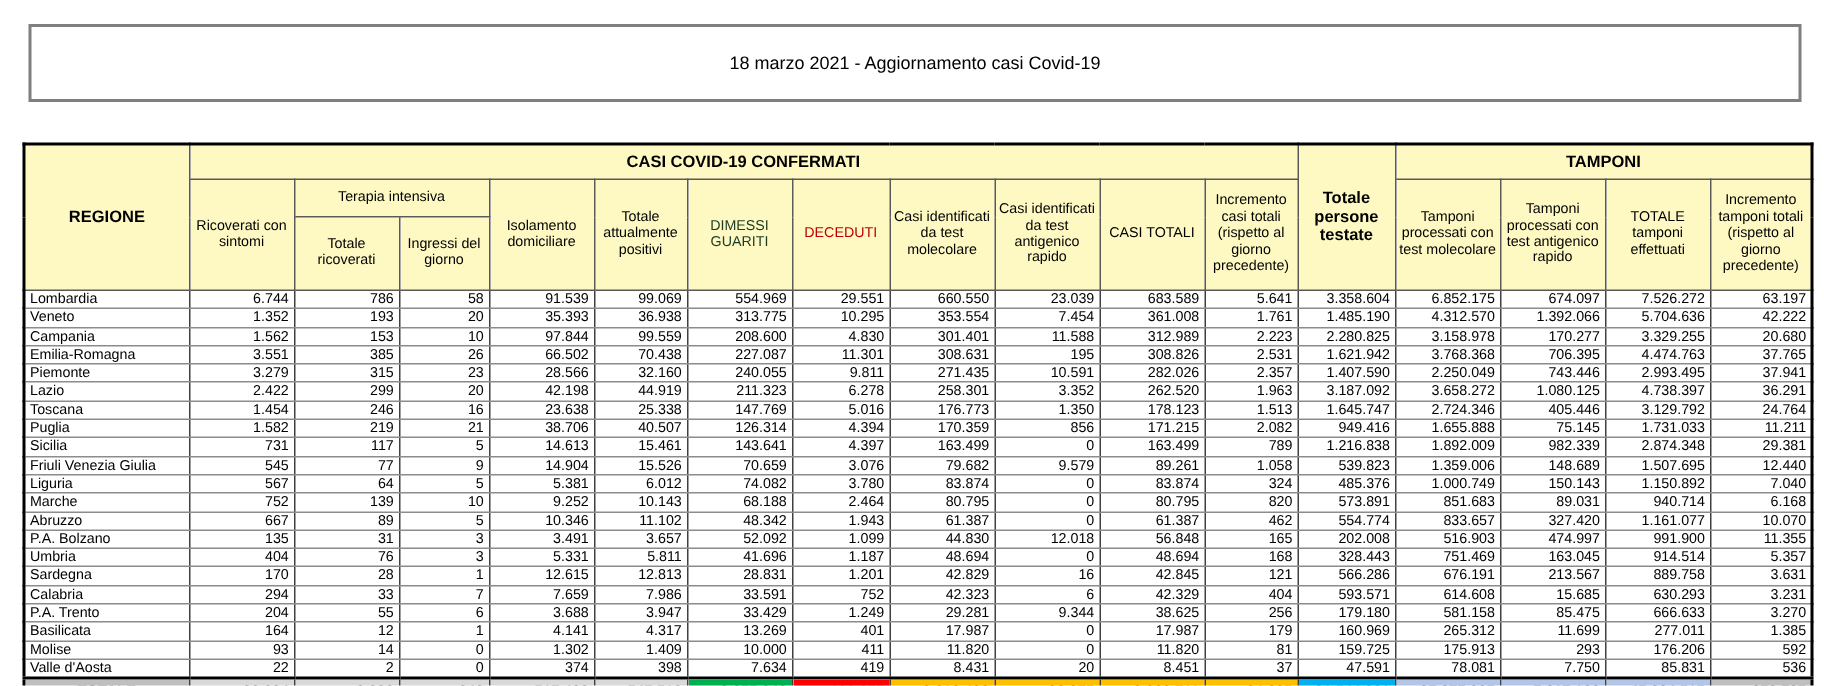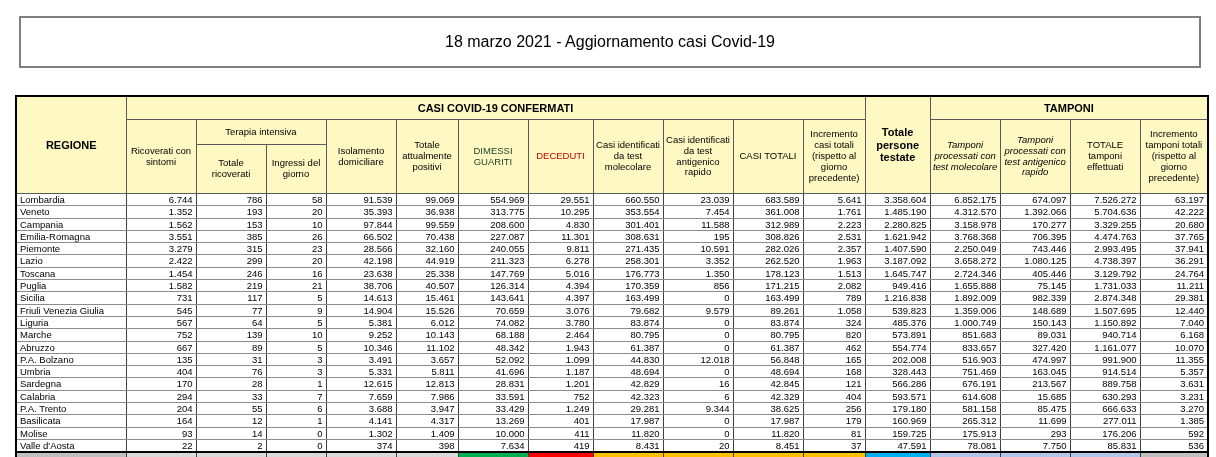--- a/index.html
+++ b/index.html
@@ -2,21 +2,21 @@
 <html><head>
 <meta charset="utf-8">
 <style>
   html,body{margin:0;padding:0;background:#fff;}
   body{width:1216px;height:457px;position:relative;font-family:"Liberation Sans",sans-serif;color:#000;}
 
   .title-box{
     position:absolute;left:19px;top:16px;width:1178px;height:48px;
     border:2px solid #7f7f7f;background:#fff;
     display:flex;flex-direction:column;justify-content:space-evenly;align-items:center;
-    font-size:16px;
+    font-size:12px;
   }
 
   table.covid-table{
     position:absolute;left:15px;top:95px;width:1192px;
     border-collapse:collapse;table-layout:fixed;
     border:2px solid #000;
   }
   .covid-table th,.covid-table td{
     border:1px solid #595959;
     overflow:hidden;white-space:nowrap;
@@ -30,21 +30,21 @@
   .covid-table thead tr.row-c th{height:46px;}
 
   th.h-regione{background:#b2b2b2;font-weight:bold;font-size:10px;}
   th.h-confirmed{background:#ffffff;}
   th.h-tamponi-group{background:#b4c6e7;}
   th.h-green{background:#00b050;font-weight:bold;color:#1c3b22;}
   th.h-red{background:#ff0000;font-weight:bold;color:#c00000;}
   th.h-yellow{background:#ffc000;}
   th.h-yellow-b{background:#ffc000;font-weight:bold;}
   th.h-cyan{background:#00b0f0;font-weight:bold;margin-top:40px;}
-  th.h-blue{background:#b4c6e7;font-style:italic;}
+  th.h-blue{background:#b4c6e7;}
   th.h-blue-b{background:#b4c6e7;font-weight:bold;}
   th.h-gray{background:#d9d9d9;}
 
   .covid-table tbody td{
     font-size:9.5px;line-height:11.3px;height:11.3px;padding:0 3px;
     text-align:right;background:#fff;
     border-top:1px solid #8c8c8c;border-bottom:1px solid #8c8c8c;
     border-left:1px solid #404040;border-right:1px solid #404040;
   }
   .covid-table tbody td.region-name{text-align:left;}

